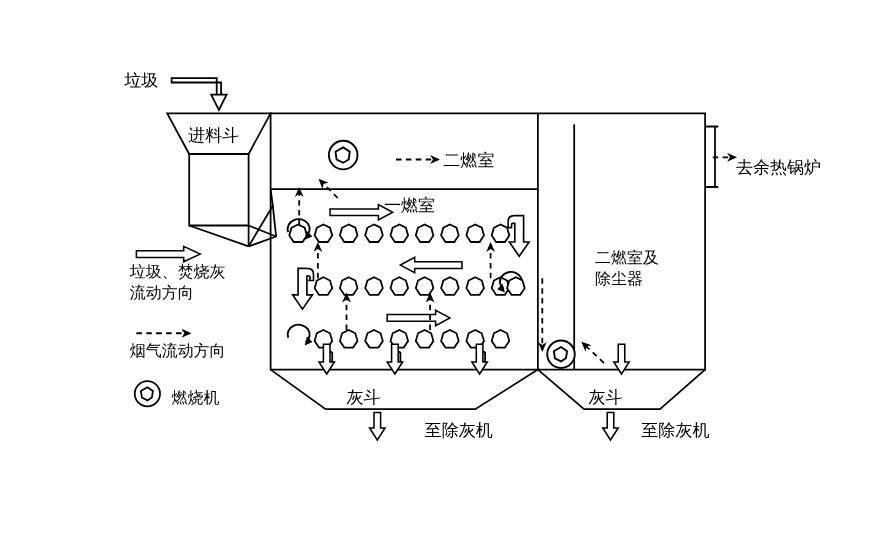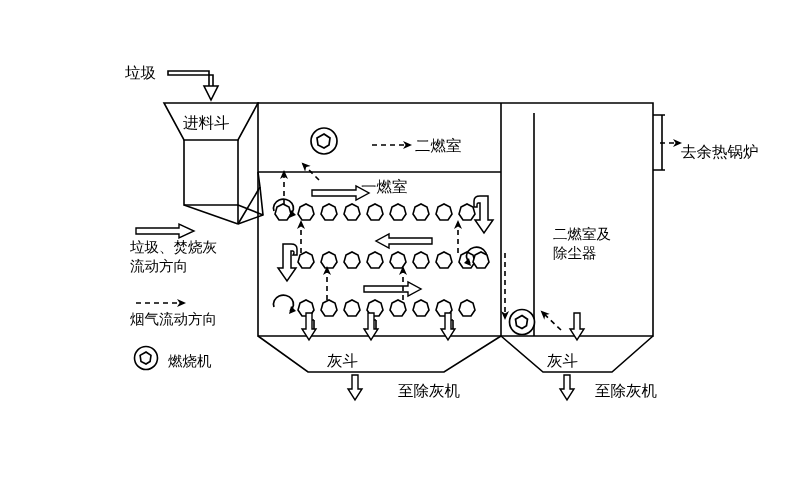--- a/index.html
+++ b/index.html
@@ -1,21 +1,21 @@
 <!DOCTYPE html>
 <html><head>
 <meta charset="utf-8">
 <style>
   html,body{margin:0;padding:0;background:#ffffff;}
   body{
     width:800px;height:496px;overflow:hidden;position:relative;
     font-family:"DejaVu Sans","Liberation Sans",sans-serif;
     color:#000;
   }
-  #stage{position:absolute;left:12px;top:0;width:664px;height:496px;}
+  #stage{position:absolute;left:0;top:0;width:664px;height:496px;}
   svg{display:block;}
   .lbl{font-family:"DejaVu Sans","Liberation Sans",sans-serif;fill:#000;}
   .t16{font-size:15.5px;}
   .t15{font-size:14.5px;}
 </style>
 </head>
 <body>
 
 <div id="stage">
 <svg width="800" height="496" viewBox="0 0 800 496" xmlns="http://www.w3.org/2000/svg">

